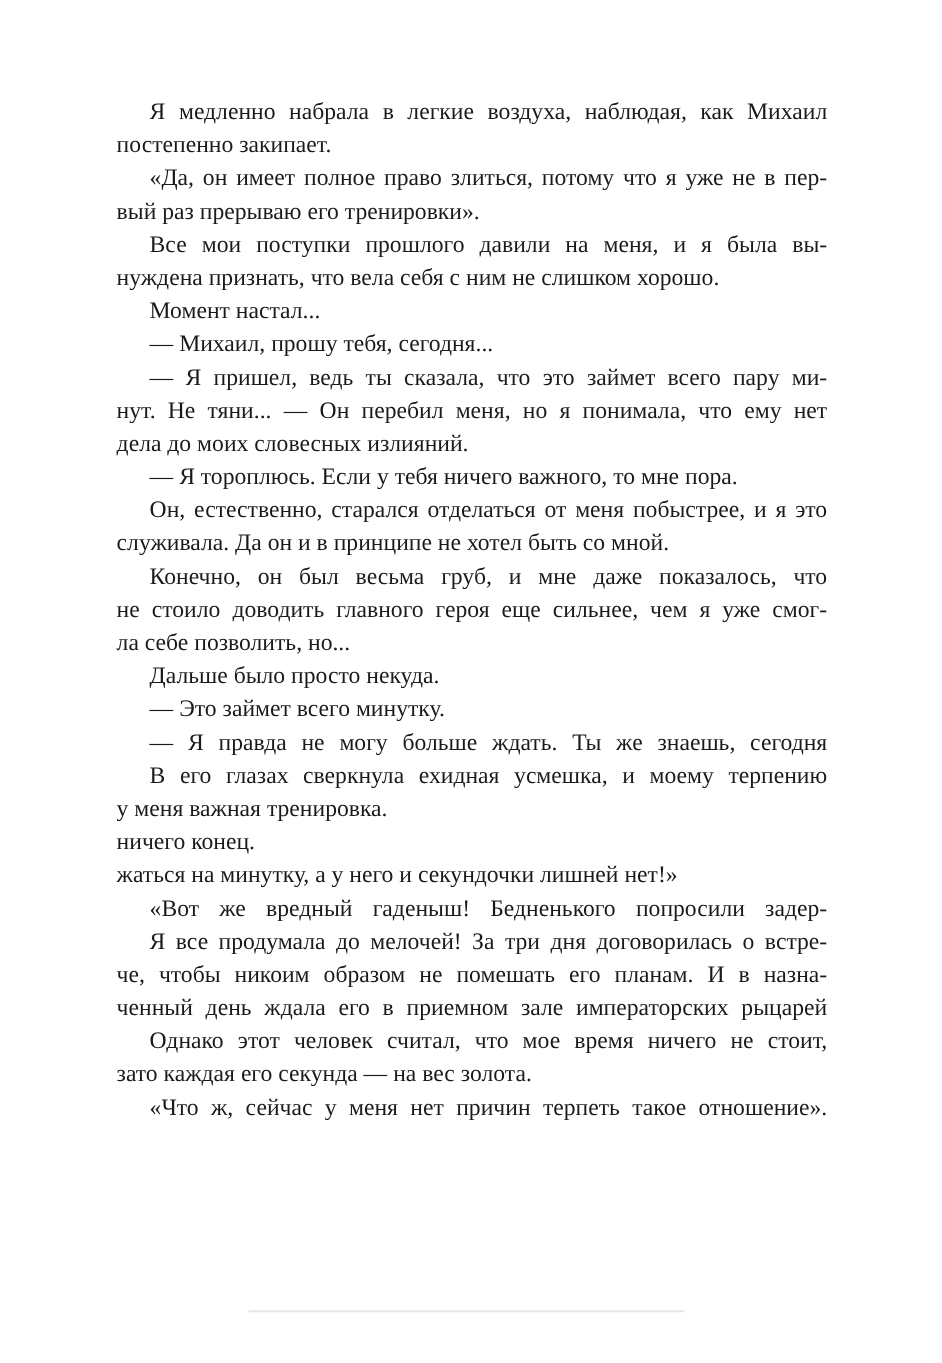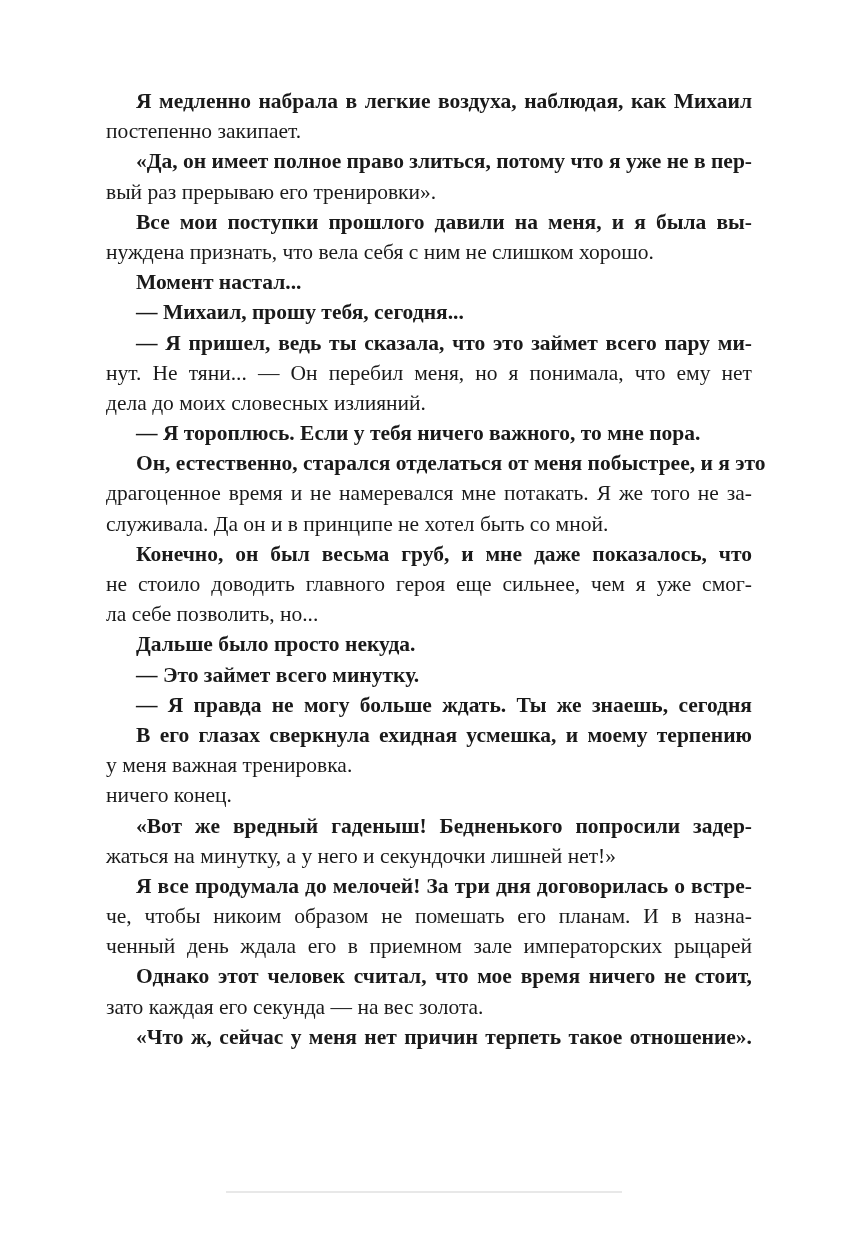--- a/index.html
+++ b/index.html
@@ -14,21 +14,21 @@
     line-height: 30.2px;
     color: #1a1a1a;
   }
   .line {
     display: block;
     white-space: nowrap;
     text-align: justify;
     text-align-last: justify;
     height: 30.2px;
   }
-  .line.indent { padding-left: 30px; font-weight: bold; }
+  .line.indent { padding-left: 30px; }
   .line.last { text-align-last: left; }
   .divider {
     position: absolute;
     left: 226px;
     top: 1191px;
     width: 396px;
     height: 2px;
     background: #e8e8e8;
   }
 </style>
@@ -42,33 +42,32 @@
     <span class="line last">вый раз прерываю его тренировки».</span>
     <span class="line indent">Все мои поступки прошлого давили на меня, и я была вы-</span>
     <span class="line last">нуждена признать, что вела себя с ним не слишком хорошо.</span>
     <span class="line indent last">Момент настал...</span>
     <span class="line indent last">— Михаил, прошу тебя, сегодня...</span>
     <span class="line indent">— Я пришел, ведь ты сказала, что это займет всего пару ми-</span>
     <span class="line">нут. Не тяни... — Он перебил меня, но я понимала, что ему нет</span>
     <span class="line last">дела до моих словесных излияний.</span>
     <span class="line indent last">— Я тороплюсь. Если у тебя ничего важного, то мне пора.</span>
     <span class="line indent">Он, естественно, старался отделаться от меня побыстрее, и я это</span>
-    <span class="line">драгоценное время и не намеревался мне потакать. Я же того не за-</span>
     <span class="line last">служивала. Да он и в принципе не хотел быть со мной.</span>
     <span class="line indent">Конечно, он был весьма груб, и мне даже показалось, что</span>
     <span class="line">не стоило доводить главного героя еще сильнее, чем я уже смог-</span>
     <span class="line last">ла себе позволить, но...</span>
     <span class="line indent last">Дальше было просто некуда.</span>
     <span class="line indent last">— Это займет всего минутку.</span>
     <span class="line indent">— Я правда не могу больше ждать. Ты же знаешь, сегодня</span>
     <span class="line indent">В его глазах сверкнула ехидная усмешка, и моему терпению</span>
     <span class="line last">у меня важная тренировка.</span>
     <span class="line last">ничего конец.</span>
+    <span class="line last">жаться на минутку, а у него и секундочки лишней нет!»</span>
     <span class="line indent">«Вот же вредный гаденыш! Бедненького попросили задер-</span>
-    <span class="line last">жаться на минутку, а у него и секундочки лишней нет!»</span>
     <span class="line indent">Я все продумала до мелочей! За три дня договорилась о встре-</span>
     <span class="line">че, чтобы никоим образом не помешать его планам. И в назна-</span>
     <span class="line">ченный день ждала его в приемном зале императорских рыцарей</span>
     <span class="line indent">Однако этот человек считал, что мое время ничего не стоит,</span>
     <span class="line last">зато каждая его секунда — на вес золота.</span>
     <span class="line indent">«Что ж, сейчас у меня нет причин терпеть такое отношение».</span>
   </div>
 <div class="divider"></div>
 
 </body></html>

